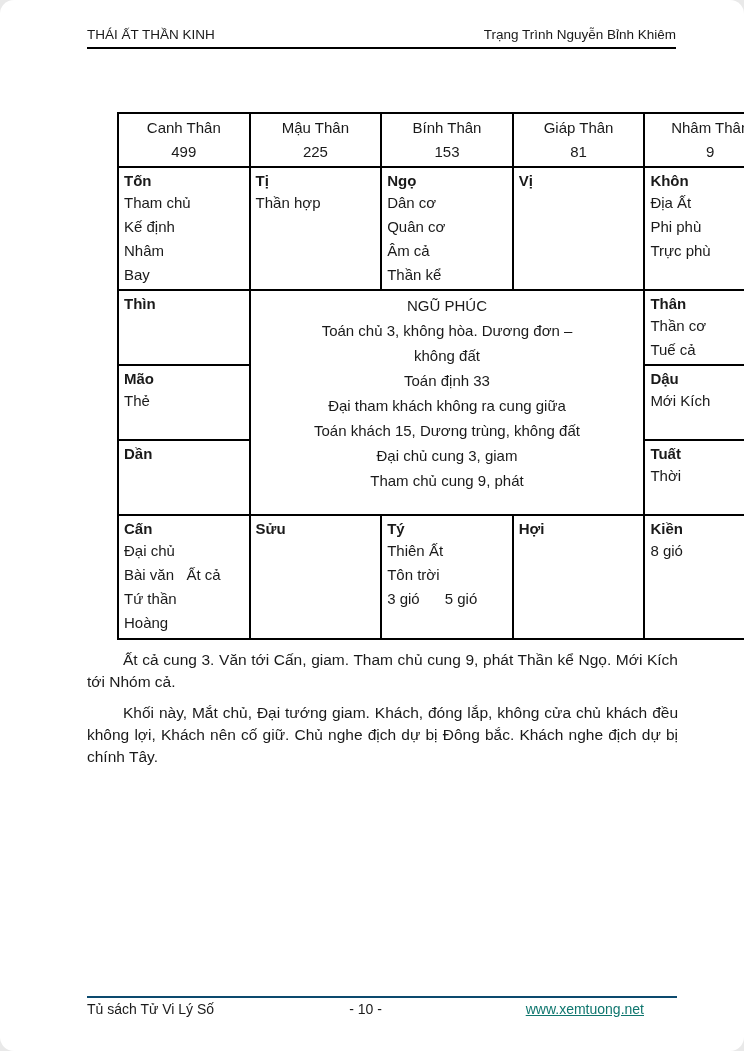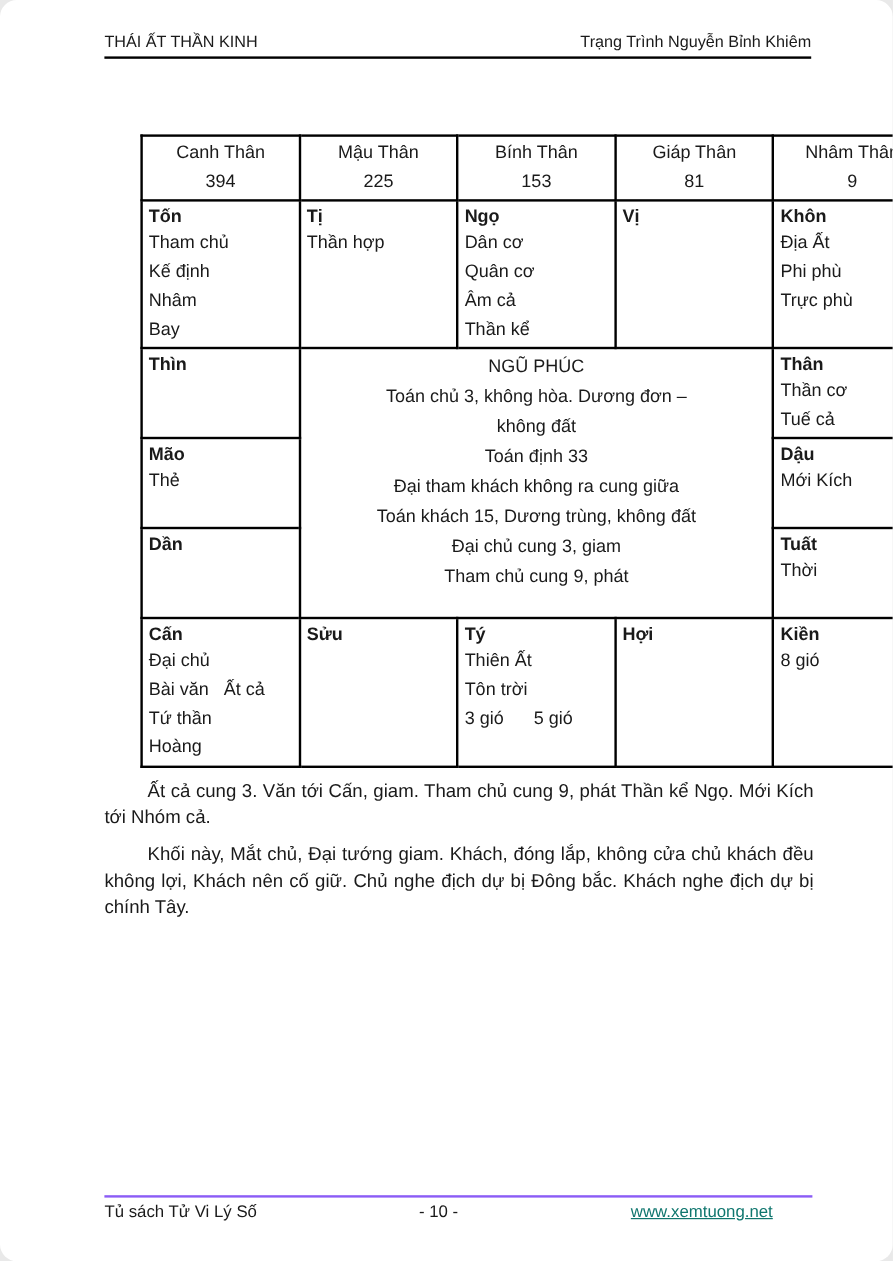--- a/index.html
+++ b/index.html
@@ -48,21 +48,21 @@
   
   .paragraphs {
     position: absolute; left: 87px; top: 649px; width: 591px;
     font-size: 15.5px; line-height: 22px;
     text-align: justify;
   }
   .paragraphs p { margin: 0 0 9px 0; text-indent: 36px; }
   
   .footer {
     position: absolute; left: 87px; top: 996px; width: 590px;
-    border-top: 2px solid #8b5cf6;
+    border-top: 2px solid #0c4a6e;
     padding-top: 3px;
     display: flex; align-items: flex-start;
     font-size: 14px;
   }
   .footer .f-left   { flex: 1; text-align: left; }
   .footer .f-center { flex: 0 0 auto; text-align: center; }
   .footer .f-right  { flex: 1; text-align: right; padding-right: 33px; }
   .footer a { color: #0f766e; text-decoration: underline; cursor: pointer; }
 </style>
 </head>
@@ -80,21 +80,21 @@
         <col style="width:20%">
         <col style="width:20%">
         <col style="width:20%">
         <col style="width:20%">
         <col style="width:20%">
       </colgroup>
     <tbody>
         <tr class="r-years">
       <td class="year-cell">
         <div>Canh Thân</div>
-        <div>394</div>
+        <div>499</div>
       </td>
       <td class="year-cell">
         <div>Mậu Thân</div>
         <div>225</div>
       </td>
       <td class="year-cell">
         <div>Bính Thân</div>
         <div>153</div>
       </td>
       <td class="year-cell">

